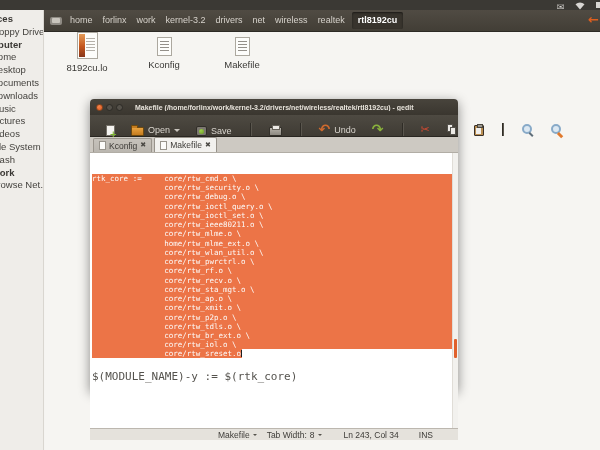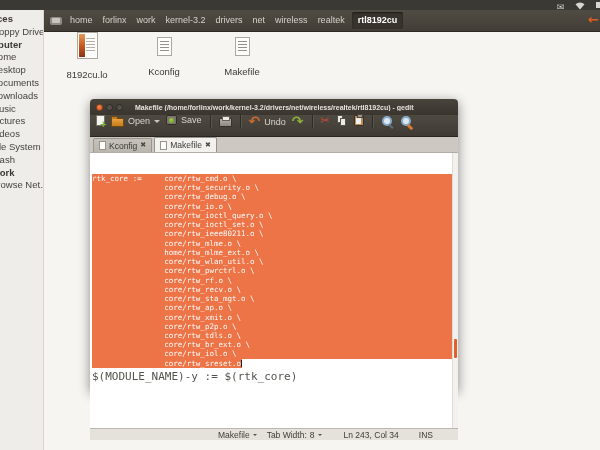--- a/index.html
+++ b/index.html
@@ -39,34 +39,34 @@
   .file:nth-of-type(3){left:175px}
   .fi{display:block;margin:0 auto;position:relative;background:#fdfdfb;border:1px solid #aca89f;box-sizing:border-box}
   .ic-lo .fi{width:21px;height:27px}
   .ic-lo .fi::before{content:"";position:absolute;left:1px;top:1px;bottom:1px;width:6px;
                      background:linear-gradient(#e39a57,#c4561e 55%,#87351a)}
   .ic-lo .fi::after{content:"";position:absolute;right:2px;top:5px;width:9px;height:13px;
                     background:repeating-linear-gradient(#b5b1aa 0 1px,transparent 1px 3px)}
   .ic-text .fi{width:15px;height:19px;margin-top:5px}
   .ic-text .fi::after{content:"";position:absolute;left:2px;right:2px;top:3px;height:11px;
                       background:repeating-linear-gradient(#94908a 0 1px,transparent 1px 3px)}
-  .file .name{font-size:9.5px;color:#3a3936;margin-top:10px;white-space:nowrap}
+  .file .name{font-size:9.5px;color:#3a3936;margin-top:3px;white-space:nowrap}
   
   .gedit{position:absolute;left:90px;top:99px;width:368px;height:291px;z-index:10;
          border-radius:4px 4px 0 0;box-shadow:0 3px 12px rgba(0,0,0,.45);background:#fff}
   .titlebar{height:16px;background:linear-gradient(#48443c,#3a362f);border-radius:4px 4px 0 0;
             display:flex;align-items:center;padding-left:6px}
   .wbtn{width:7px;height:7px;border-radius:50%;margin-right:3px;flex:none;
         background:#55514a;border:1px solid #2c2a25;box-sizing:border-box}
   .wbtn.close{background:radial-gradient(circle at 35% 30%,#f5854d,#e05a20);border-color:#93471c}
   .title{margin-left:9px;font-size:7px;font-weight:bold;color:#e8e4dc;white-space:nowrap;
          overflow:hidden;letter-spacing:0}
   
   .gtoolbar{height:21px;background:linear-gradient(#4e4a42,#3f3b34);border-bottom:1px solid #292621;
-            display:flex;align-items:flex-start;padding-left:6px;gap:6px}
+            display:flex;align-items:flex-end;padding-left:16px;gap:16px}
   .ti{display:inline-flex;align-items:center;gap:4px;color:#d9d5ce;font-size:9px;cursor:default;flex:none}
   .tsep{width:1px;height:13px;background:#2f2c26;box-shadow:1px 0 0 #5a564e;flex:none;margin:0 2px}
   .dd{width:0;height:0;border:3px solid transparent;border-top-color:#c9c5be;margin-top:3px}
   .i-new{width:9px;height:11px;background:#f4f3f0;border:1px solid #76726a;position:relative;box-sizing:border-box}
   .i-new::after{content:"+";position:absolute;right:-3px;bottom:-4px;color:#7cb52f;
                 font:bold 9px/9px "DejaVu Sans",sans-serif}
   .i-folder{width:13px;height:9px;background:linear-gradient(#e9a23f,#c47c1f);border:1px solid #6e4a10;
             border-radius:1px;position:relative;margin-top:3px;box-sizing:border-box}
   .i-folder::before{content:"";position:absolute;top:-3px;left:-1px;width:5px;height:2px;
                     background:#c47c1f;border:1px solid #6e4a10;border-bottom:none;border-radius:1px 1px 0 0}
@@ -249,21 +249,20 @@
         <span>Makefile</span>
         <span class="tclose"></span>
       </span>
   </div>
 
   <div class="textview">
     <div class="code">
       <div class="code-line"><span class="line-text">rtk_core :=	core/rtw_cmd.o \</span></div>
         <div class="code-line"><span class="line-text">		core/rtw_security.o \</span></div>
         <div class="code-line"><span class="line-text">		core/rtw_debug.o \</span></div>
-        <div class="code-line"><span class="line-text">		core/rtw_io.o \</span></div>
         <div class="code-line"><span class="line-text">		core/rtw_ioctl_query.o \</span></div>
         <div class="code-line"><span class="line-text">		core/rtw_ioctl_set.o \</span></div>
         <div class="code-line"><span class="line-text">		core/rtw_ieee80211.o \</span></div>
         <div class="code-line"><span class="line-text">		core/rtw_mlme.o \</span></div>
         <div class="code-line"><span class="line-text">		home/rtw_mlme_ext.o \</span></div>
         <div class="code-line"><span class="line-text">		core/rtw_wlan_util.o \</span></div>
         <div class="code-line"><span class="line-text">		core/rtw_pwrctrl.o \</span></div>
         <div class="code-line"><span class="line-text">		core/rtw_rf.o \</span></div>
         <div class="code-line"><span class="line-text">		core/rtw_recv.o \</span></div>
         <div class="code-line"><span class="line-text">		core/rtw_sta_mgt.o \</span></div>

